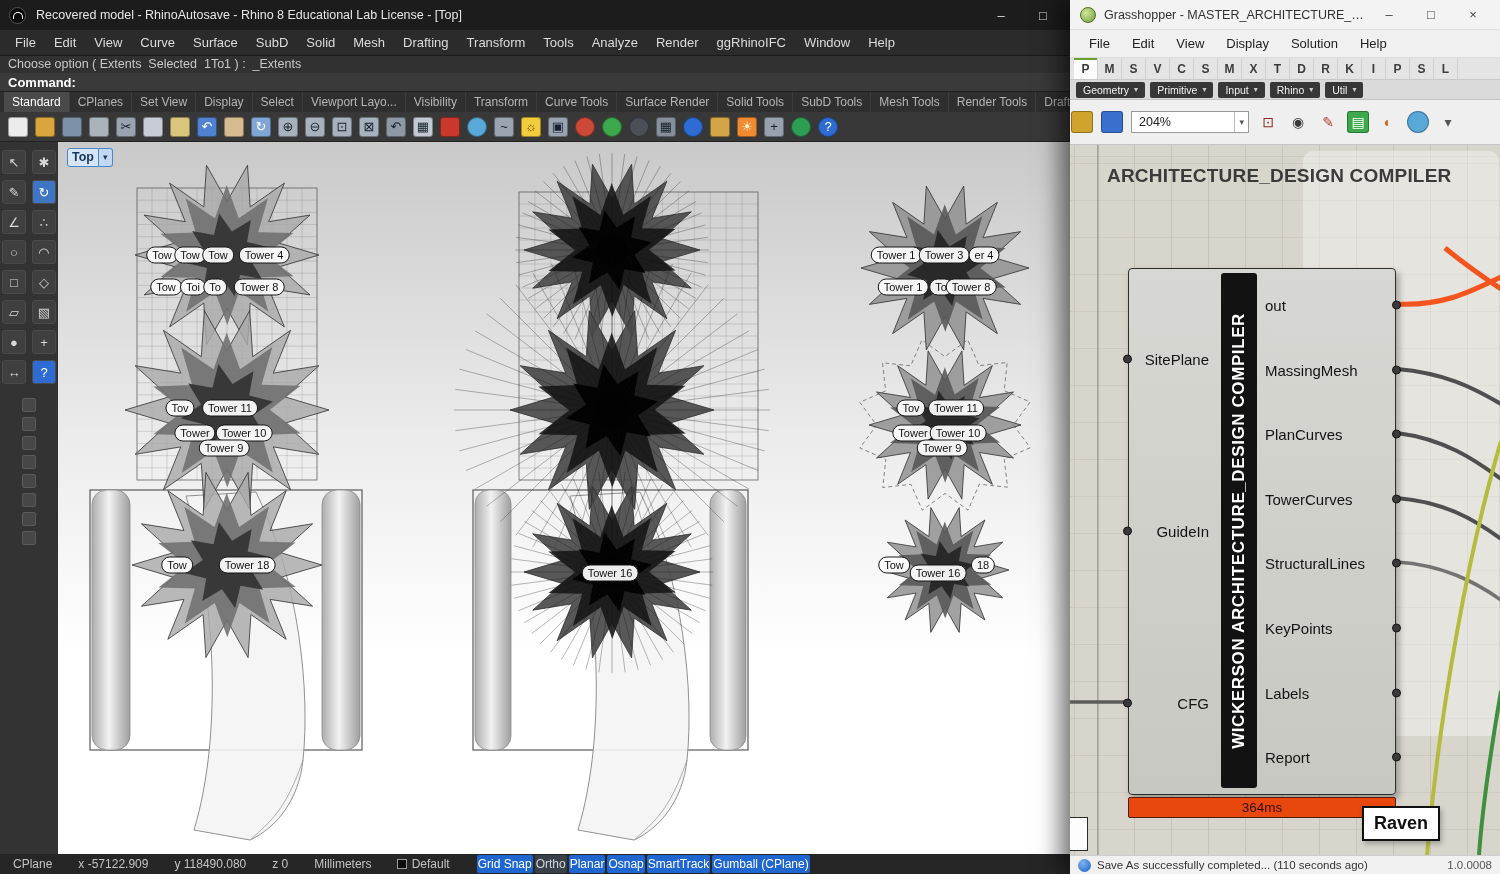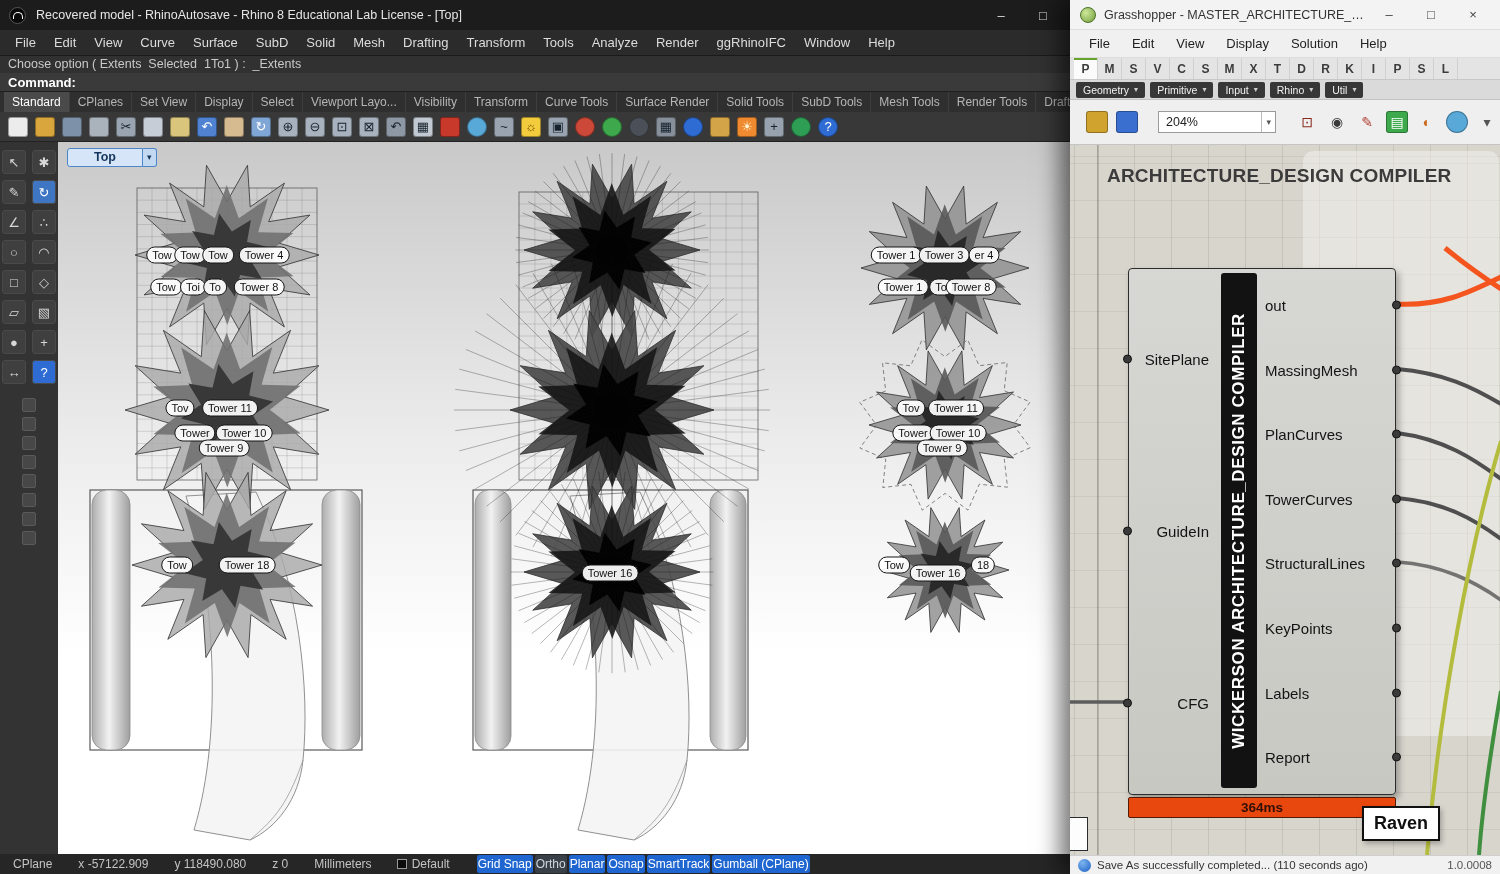--- a/index.html
+++ b/index.html
@@ -24,21 +24,21 @@
 .ricon { width:20px; height:20px; border-radius:3px; display:flex; align-items:center; justify-content:center; font-size:13px; color:#16222e; flex:0 0 auto; }
 
 #rhino-sidebar { position:absolute; left:0; top:142px; width:58px; bottom:20px; background:#333; display:flex; flex-direction:column; align-items:center; padding-top:8px; }
 #sidebar-grid { display:grid; grid-template-columns:24px 24px; gap:6px; }
 .sicon { width:24px; height:24px; border-radius:3px; background:#3f3f3f; color:#d8d8d8; display:flex; align-items:center; justify-content:center; font-size:13px; border:1px solid #4a4a4a;}
 #sidebar-mini { margin-top:14px; display:flex; flex-direction:column; gap:5px; }
 .mini { width:14px; height:14px; background:#474747; border:1px solid #5a5a5a; border-radius:2px;}
 
 #rhino-viewport { position:absolute; left:58px; top:142px; width:1012px; bottom:20px; background:linear-gradient(#c9c9c9, #ececec 42%, #ffffff 72%); overflow:hidden;}
 #viewport-label { position:absolute; left:9px; top:6px; display:flex; z-index:6;}
-#viewport-label .vl-name { background:#d6e6f8; border:1px solid #4d86c8; color:#16365c; font-weight:bold; font-size:12.5px; padding:0 26px; line-height:17px; border-radius:3px 0 0 3px;}
+#viewport-label .vl-name { background:#d6e6f8; border:1px solid #4d86c8; color:#16365c; font-weight:bold; font-size:12.5px; padding:0 4px; line-height:17px; border-radius:3px 0 0 3px;}
 #viewport-label .vl-arrow { background:#c3d9f2; border:1px solid #4d86c8; border-left:none; color:#16365c; font-size:9px; line-height:17px; padding:0 4px; border-radius:0 3px 3px 0;}
 #viewport-art { position:absolute; left:0; top:0; z-index:1;}
 .cap { position:absolute; transform:translate(-50%,-50%); background:rgba(255,255,255,.93); border:1.3px solid #151515; border-radius:9px; font-size:11px; line-height:15px; padding:0 5px; color:#111; white-space:nowrap; z-index:4;}
 
 #rhino-statusbar { position:absolute; left:0; bottom:0; width:1070px; height:20px; background:#262626; display:flex; align-items:center; color:#c4c4c4; font-size:12px; overflow:hidden;}
 #rhino-statusbar .sb-item { padding:0 13px; white-space:nowrap;}
 .swatch { width:10px; height:10px; background:#0c0c0c; border:1px solid #9a9a9a; display:inline-block; margin:0 5px 0 12px; vertical-align:-1px;}
 #rhino-status-toggles { display:flex; margin-left:26px; }
 .sb-toggle { padding:2px 1px; margin:0 1px; font-size:12px; color:#cfd6df; border-radius:2px; white-space:nowrap; background:#3a4048;}
 .sb-toggle.active { background:#1f66d0; color:#fff; }
@@ -50,21 +50,21 @@
 #gh-title-text { white-space:nowrap; overflow:hidden; text-overflow:ellipsis; max-width:270px;}
 #gh-titlebar .win-btn { color:#444; }
 #gh-menubar { position:absolute; top:30px; left:0; right:0; height:28px; background:#f0f0f0; display:flex; align-items:center; padding-left:8px; border-bottom:1px solid #ddd;}
 #gh-menubar span { font-size:13px; color:#222; padding:4px 11px;}
 #gh-tabstrip { position:absolute; top:58px; left:0; right:0; height:22px; background:#e4e4e4; border-bottom:1px solid #c8c8c8; display:flex; align-items:stretch; padding-left:4px; overflow:hidden;}
 .gh-tab { width:24px; display:flex; align-items:center; justify-content:center; font-size:12px; font-weight:bold; color:#3c3c3c; border-right:1px solid #d0d0d0; flex:0 0 auto;}
 .gh-tab.active { background:#fbfbfb; box-shadow:inset 0 2px 0 #67a22c; }
 #gh-catrow { position:absolute; top:80px; left:0; right:0; height:20px; background:#dadada; display:flex; align-items:center; gap:5px; padding-left:6px; border-bottom:1px solid #c2c2c2; overflow:hidden;}
 .gh-cat { background:#373737; color:#f2f2f2; font-size:10.5px; padding:2px 7px; border-radius:2px; display:flex; align-items:center; gap:5px; white-space:nowrap;}
 .gh-cat i { font-style:normal; font-size:8px; color:#cfcfcf;}
-#gh-toolbar { position:absolute; top:100px; left:0; right:0; height:45px; background:#efefef; border-bottom:1px solid #c5c5c5; display:flex; align-items:center; padding-left:16px; gap:20px;}
+#gh-toolbar { position:absolute; top:100px; left:0; right:0; height:45px; background:#efefef; border-bottom:1px solid #c5c5c5; display:flex; align-items:center; padding-left:1px; gap:8px;}
 #gh-toolbar-left, #gh-toolbar-right { display:flex; align-items:center; gap:8px;}
 .gicon { width:22px; height:22px; border-radius:3px; display:flex; align-items:center; justify-content:center; font-size:14px; flex:0 0 auto;}
 #gh-zoom { width:118px; height:22px; background:#fff; border:1px solid #9a9a9a; display:flex; align-items:center; font-size:12.5px; color:#222; padding-left:7px; }
 #gh-zoom .za { margin-left:auto; border-left:1px solid #bbb; padding:0 4px; font-size:9px; color:#555; align-self:stretch; display:flex; align-items:center;}
 
 #gh-canvas { position:absolute; top:145px; left:0; right:0; bottom:19px; background-color:#d8d5cd;
   background-image:
    repeating-linear-gradient(90deg, rgba(90,85,75,.14) 0 1px, transparent 1px 37px),
    repeating-linear-gradient(0deg, rgba(90,85,75,.09) 0 1px, transparent 1px 37px);
   background-position:27px 12px; overflow:hidden; }
@@ -74,21 +74,21 @@
 #gh-wires { position:absolute; left:0; top:0; }
 #gh-comp { position:absolute; left:58px; top:123px; width:268px; height:527px; background:linear-gradient(#d7d7d3,#c8c8c3); border:1.6px solid #2c2c2c; border-radius:4px; box-shadow:3px 4px 7px rgba(0,0,0,.3);}
 #gh-namebar { position:absolute; left:92px; top:4px; width:36px; height:515px; background:#121212; border-radius:3px; display:flex; align-items:center; justify-content:center; }
 #gh-namebar span { writing-mode:vertical-rl; transform:rotate(180deg); color:#fff; font-size:17px; font-weight:bold; letter-spacing:0.6px; white-space:nowrap; }
 .gh-in, .gh-out { position:absolute; transform:translateY(-50%); font-size:15px; color:#141414; white-space:nowrap;}
 .gh-in { right:186px; }
 .gh-out { left:136px; }
 .gh-port { position:absolute; width:9px; height:9px; border-radius:50%; background:#3a3a3a; border:1.4px solid #141414; transform:translateY(-50%);}
 .gh-port.in { left:-6px; }
 .gh-port.out { right:-6px; }
-#gh-runtime { position:absolute; left:58px; top:652px; width:268px; height:21px; background:#e8470e; border:1.4px solid #551a04; border-radius:2px; display:flex; align-items:center; justify-content:center; font-size:13.5px; color:#331003; font-weight:bold;}
+#gh-runtime { position:absolute; left:58px; top:652px; width:268px; height:21px; background:#e8470e; border:1.4px solid #551a04; border-radius:2px; display:flex; align-items:center; justify-content:center; font-size:13.5px; color:#331003; font-weight:normal;}
 #gh-raven { position:absolute; left:292px; top:661px; width:78px; height:35px; background:#fff; border:2.6px solid #101010; display:flex; align-items:center; justify-content:center; font-size:18px; font-weight:bold; color:#101010; box-shadow:2px 3px 5px rgba(0,0,0,.25);}
 #gh-partial-box { position:absolute; left:-3px; top:672px; width:21px; height:34px; background:#fdfdfd; border:1.6px solid #2c2c2c; }
 #gh-statusbar { position:absolute; left:0; bottom:0; right:0; height:19px; background:#f1f1f1; border-top:1px solid #cfcfcf; display:flex; align-items:center; font-size:11.5px; color:#333; padding:0 8px; gap:6px;}
 #gh-status-icon { width:13px; height:13px; border-radius:50%; background:radial-gradient(circle at 35% 30%, #7db4f0, #1b5fc2); flex:0 0 auto;}
 #gh-version { margin-left:auto; color:#555; }
 </style>
 </head>
 <body>
 
 <div id="stage">

